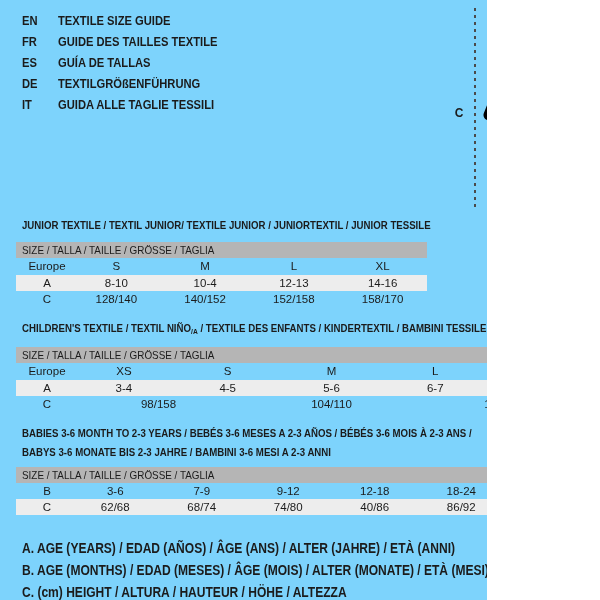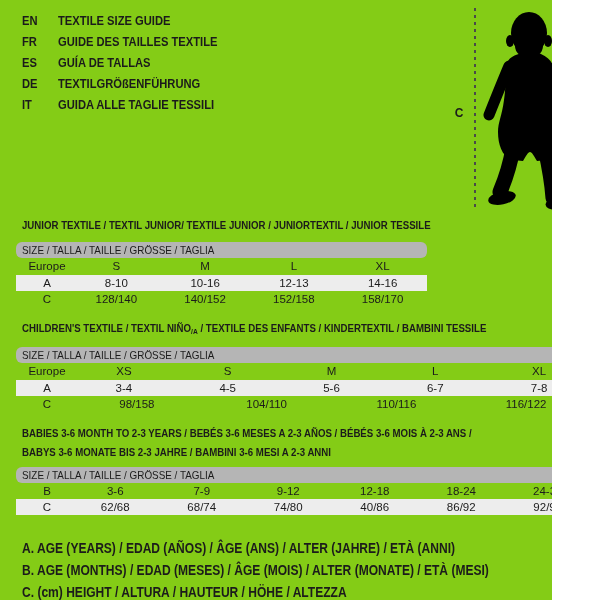--- a/index.html
+++ b/index.html
@@ -1,17 +1,17 @@
 <!DOCTYPE html>
 <html><head>
 <meta charset="utf-8">
 <style>
   html,body { margin:0; padding:0; background:#fff; }
   .canvas {
-    position:relative; width:552px; height:600px; background:#84cc16;
+    position:relative; width:487px; height:600px; background:#7dd3fc;
     font-family:"Liberation Sans", sans-serif; color:#1b1b1b; overflow:hidden;
   }
   .cond { display:inline-block; transform:scaleX(0.86); transform-origin:0 50%; white-space:nowrap; }
 
   
   .lang-block { position:absolute; left:22px; top:10px; }
   .lang-row { height:21px; line-height:21px; font-weight:bold; font-size:13px; display:flex; }
   .lang-code { width:36px; }
 
   
@@ -23,21 +23,21 @@
     font-weight:bold; font-size:12px; }
   .baby-svg { position:absolute; left:483px; top:8px; width:92px; height:204px; }
 
   
   .sec-title { position:absolute; font-weight:bold; font-size:11.5px; line-height:19px;
     white-space:nowrap; transform:scaleX(0.84); transform-origin:0 0; }
   .sub { font-size:8px; vertical-align:-2px; }
 
   
   .size-table { position:absolute; font-size:11.5px; }
-  .st-header { height:16px; line-height:16px; background:#b5b5b5; padding-left:6px;border-radius:6px; }
+  .st-header { height:16px; line-height:16px; background:#b5b5b5; padding-left:6px; }
   .st-row { height:16px; line-height:16.5px; display:flex; }
   .st-row.shaded { background:#ededed; }
   .st-label { width:56px; padding-left:6px; box-sizing:border-box;text-align:center; }
   .st-cell { flex:1; text-align:center; }
 
   
   .footnotes { position:absolute; left:22px; top:537px; }
   .foot-line { height:22px; line-height:22px; font-weight:bold; font-size:14px; }
 </style>
 </head>
@@ -97,21 +97,21 @@
     <div class="st-row" style="height:17px; line-height:17px;">
       <span class="st-label">Europe</span>
       <span class="st-cell">S</span>
       <span class="st-cell">M</span>
       <span class="st-cell">L</span>
       <span class="st-cell">XL</span>
     </div>
     <div class="st-row shaded">
       <span class="st-label">A</span>
       <span class="st-cell">8-10</span>
-      <span class="st-cell">10-16</span>
+      <span class="st-cell">10-4</span>
       <span class="st-cell">12-13</span>
       <span class="st-cell">14-16</span>
     </div>
     <div class="st-row">
       <span class="st-label">C</span>
       <span class="st-cell">128/140</span>
       <span class="st-cell">140/152</span>
       <span class="st-cell">152/158</span>
       <span class="st-cell">158/170</span>
     </div>
@@ -133,21 +133,20 @@
       <span class="st-cell">3-4</span>
       <span class="st-cell">4-5</span>
       <span class="st-cell">5-6</span>
       <span class="st-cell">6-7</span>
       <span class="st-cell">7-8</span>
     </div>
     <div class="st-row">
       <span class="st-label">C</span>
       <span class="st-cell">98/158</span>
       <span class="st-cell">104/110</span>
-      <span class="st-cell">110/116</span>
       <span class="st-cell">116/122</span>
     </div>
   </div>
 
   <div class="sec-title" style="left:22px; top:424px;">
     <div>BABIES 3-6 MONTH TO 2-3 YEARS / BEBÉS 3-6 MESES A 2-3 AÑOS / BÉBÉS 3-6 MOIS À 2-3 ANS /</div>
     <div>BABYS 3-6 MONATE BIS 2-3 JAHRE / BAMBINI 3-6 MESI A 2-3 ANNI</div>
   </div>
   <div class="size-table" style="left:16px; top:467px; width:575px;">
     <div class="st-header"><span class="cond">SIZE / TALLA / TAILLE / GRÖSSE / TAGLIA</span></div>

